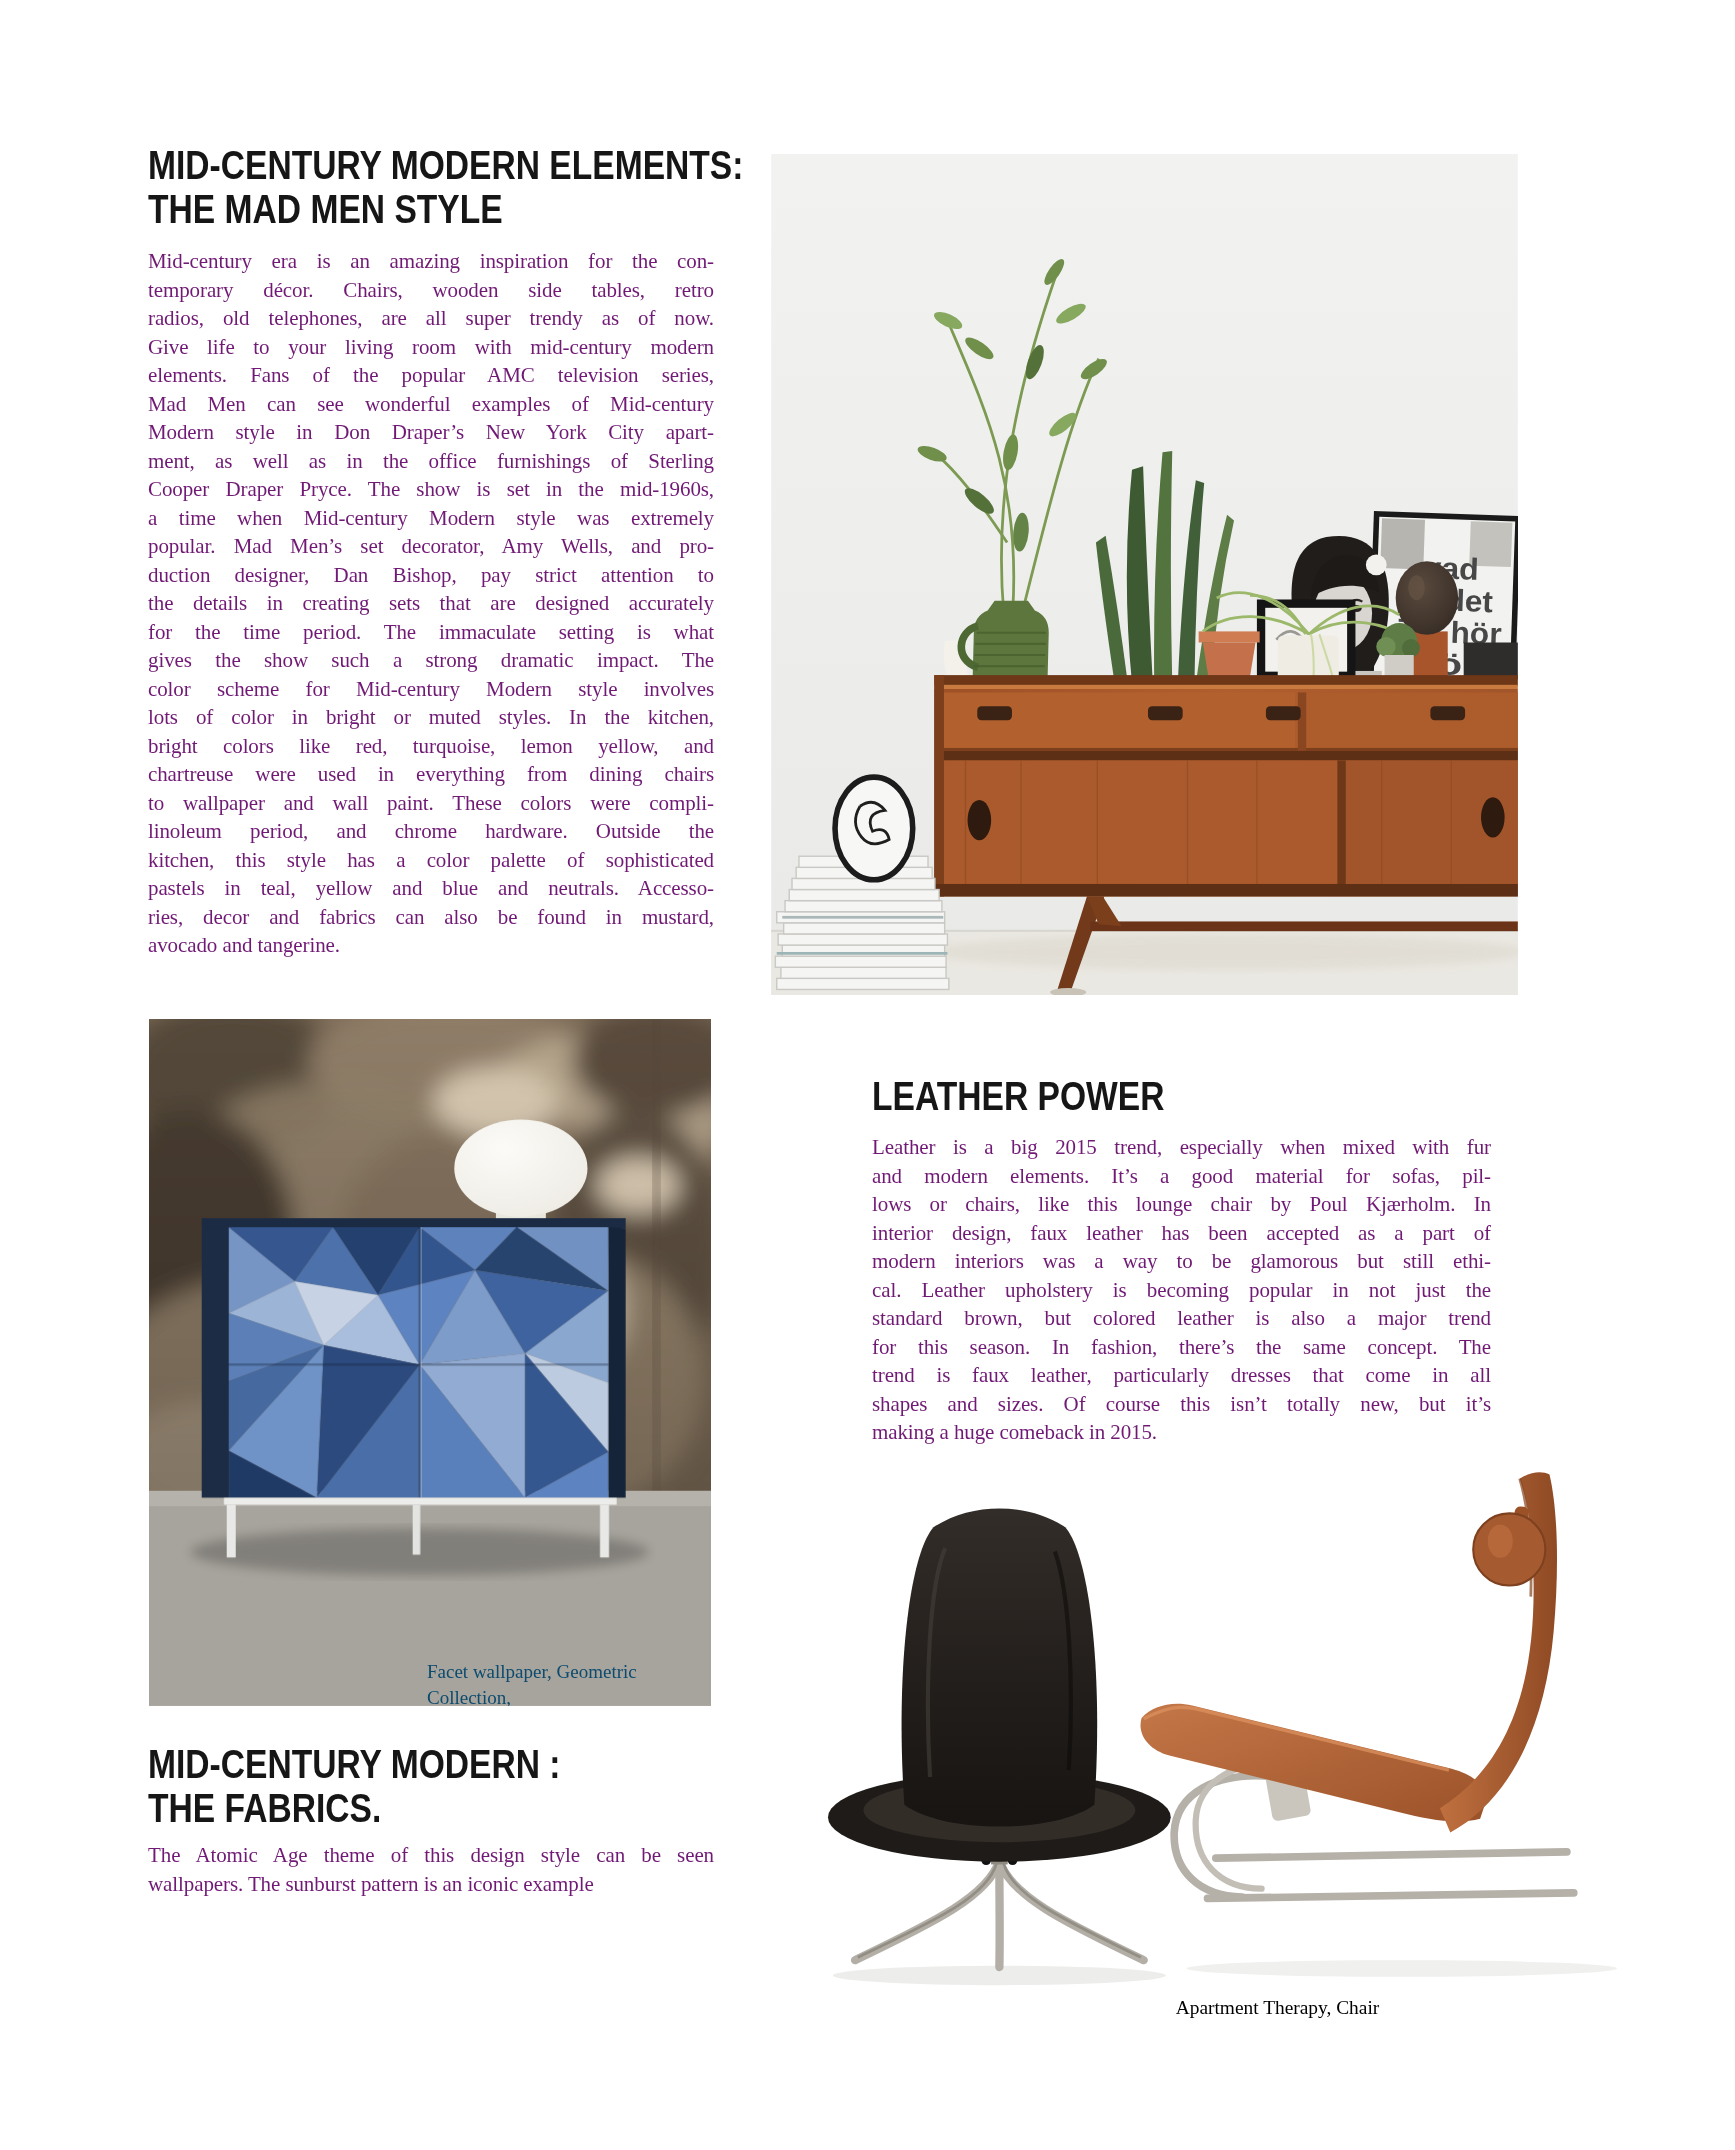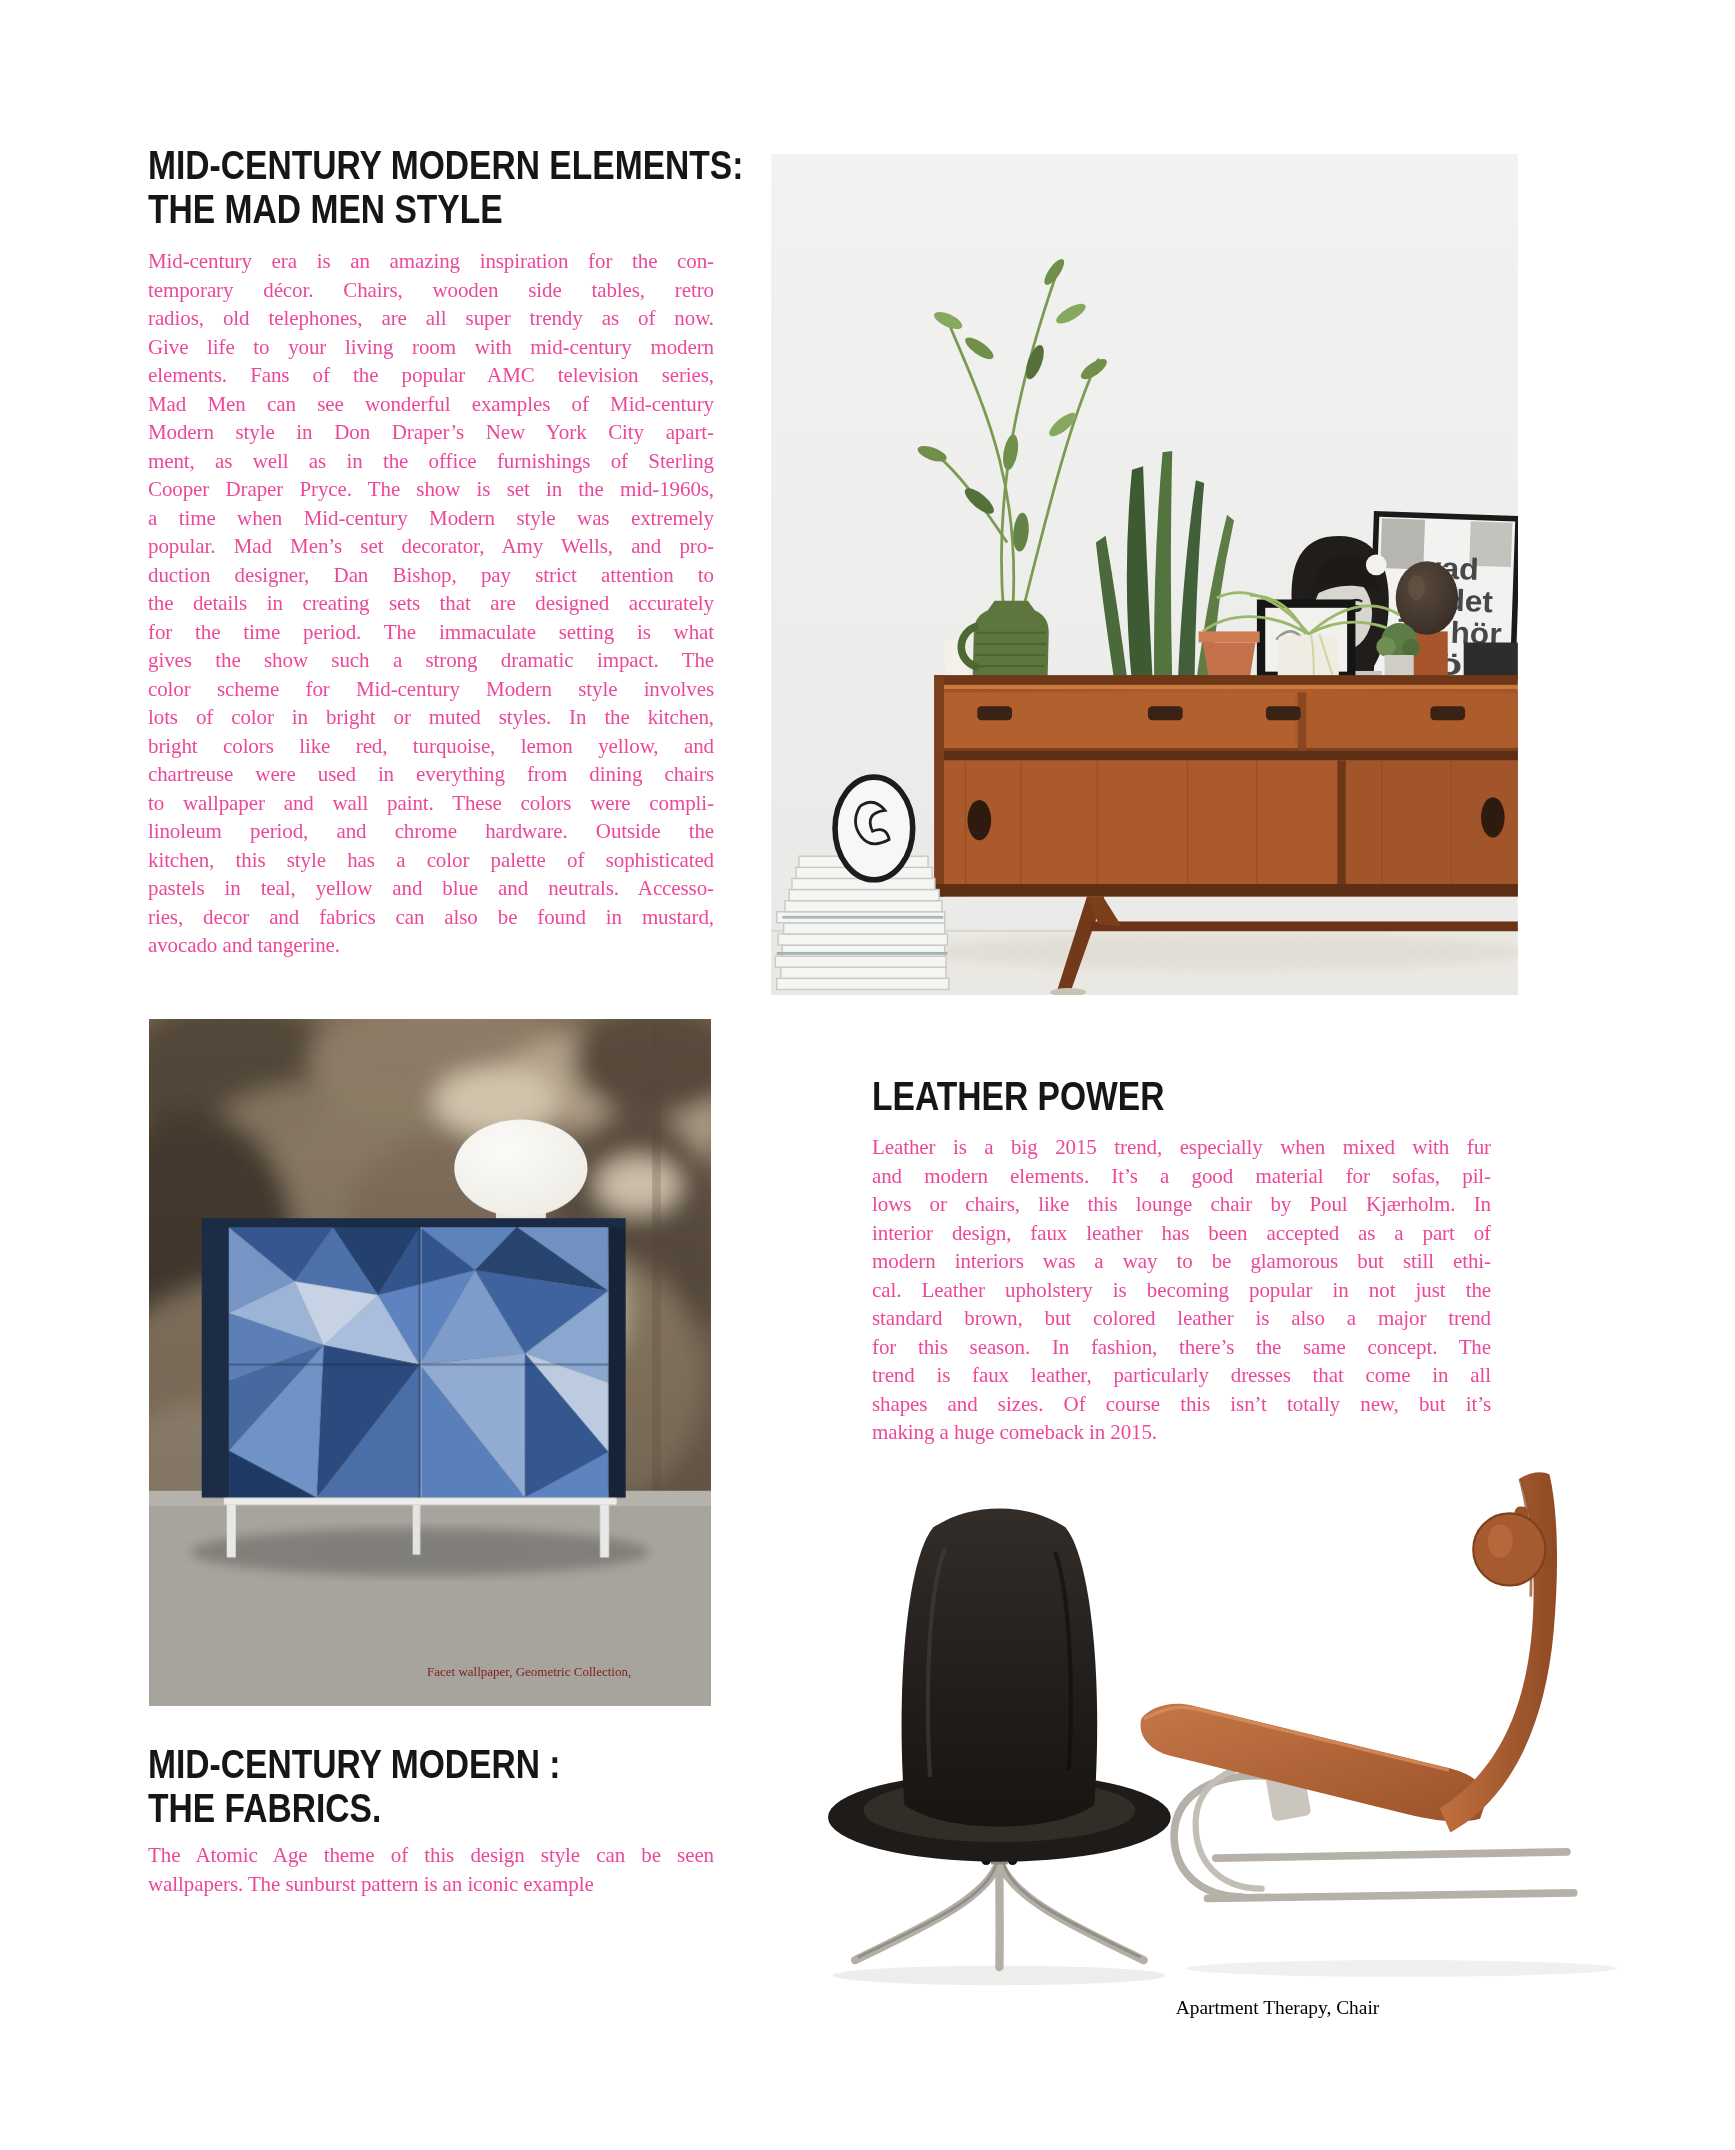--- a/index.html
+++ b/index.html
@@ -3,33 +3,33 @@
 <meta charset="utf-8">
 <style>
   html,body{margin:0;padding:0;background:#ffffff;}
   .page{position:relative;width:1736px;height:2151px;background:#ffffff;overflow:hidden;
         font-family:"Liberation Serif",serif;color:#262626;}
   .h-cond{font-family:"Liberation Sans",sans-serif;font-weight:700;color:#161616;
           transform:scaleX(0.84);transform-origin:0 0;letter-spacing:0px;white-space:nowrap;}
   .h1{position:absolute;left:148px;top:143px;font-size:40px;line-height:44px;}
   .h2-leather{position:absolute;left:872px;top:1075px;font-size:40px;line-height:43px;}
   .h2-fabrics{position:absolute;left:148px;top:1742px;font-size:40px;line-height:44px;}
-  .para{position:absolute;font-size:21px;line-height:28.5px;letter-spacing:-0.1px;color:#ec4899;}
+  .para{position:absolute;font-size:21px;line-height:28.5px;letter-spacing:-0.1px;color:#701a75;}
   .para div{text-align:justify;text-align-last:justify;}
   .para div:last-child{text-align-last:left;}
   .p1{left:148px;top:247px;width:566px;}
   .p2{left:872px;top:1133px;width:619px;}
   .p3{left:148px;top:1841px;width:566px;}
   .photo{position:absolute;overflow:hidden;}
   .photo svg{display:block;}
   .photo-sideboard{left:771px;top:154px;width:747px;height:841px;}
   .photo-cabinet{left:149px;top:1019px;width:562px;height:687px;}
   .photo-chairs{left:791px;top:1444px;width:833px;height:555px;}
-  .cabinet-caption{position:absolute;left:278px;top:640px;font-size:13px;line-height:26px;
-                   color:#7f1d1d;font-family:"Liberation Serif",serif;}
+  .cabinet-caption{position:absolute;left:278px;top:640px;font-size:19px;line-height:26px;
+                   color:#0c4a6e;font-family:"Liberation Serif",serif;}
   .chairs-caption{position:absolute;left:1000px;top:1997px;width:555px;text-align:center;
                   font-size:19.4px;color:#000000;}
 </style>
 </head>
 <body>
 
 <div class="page">
 
   <div class="h1 h-cond">
     <div>MID-CENTURY MODERN ELEMENTS:</div>

